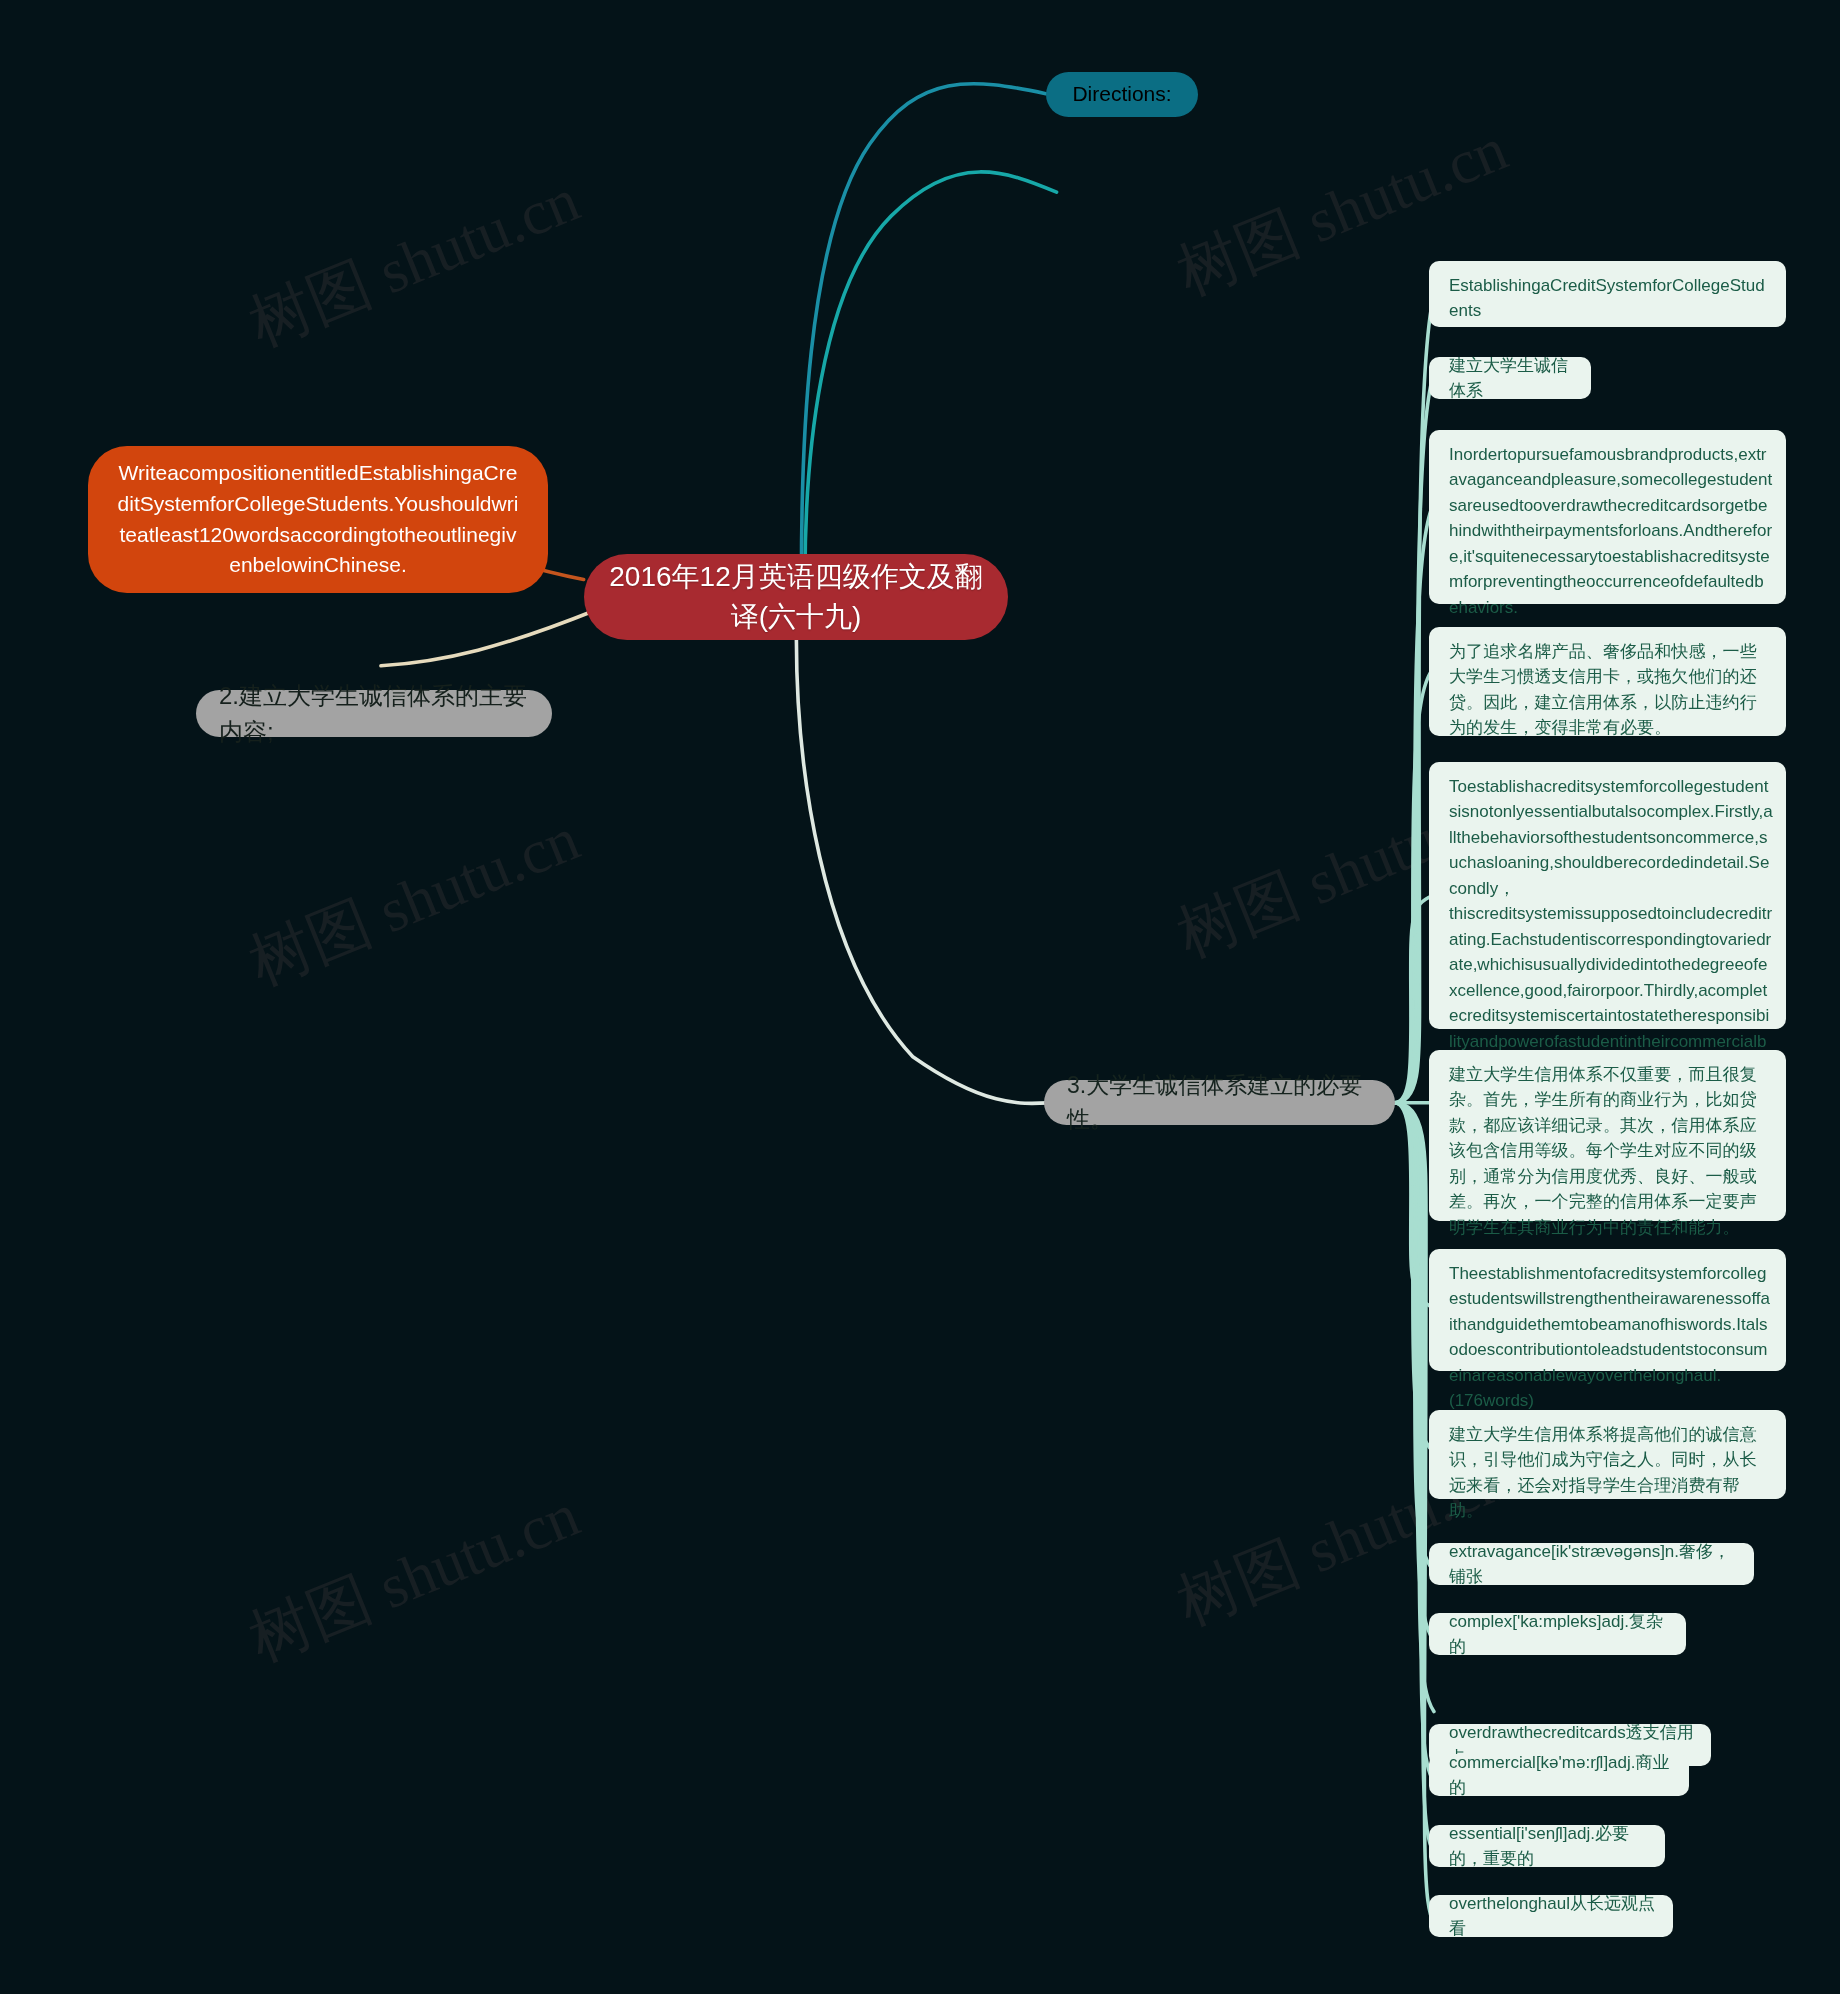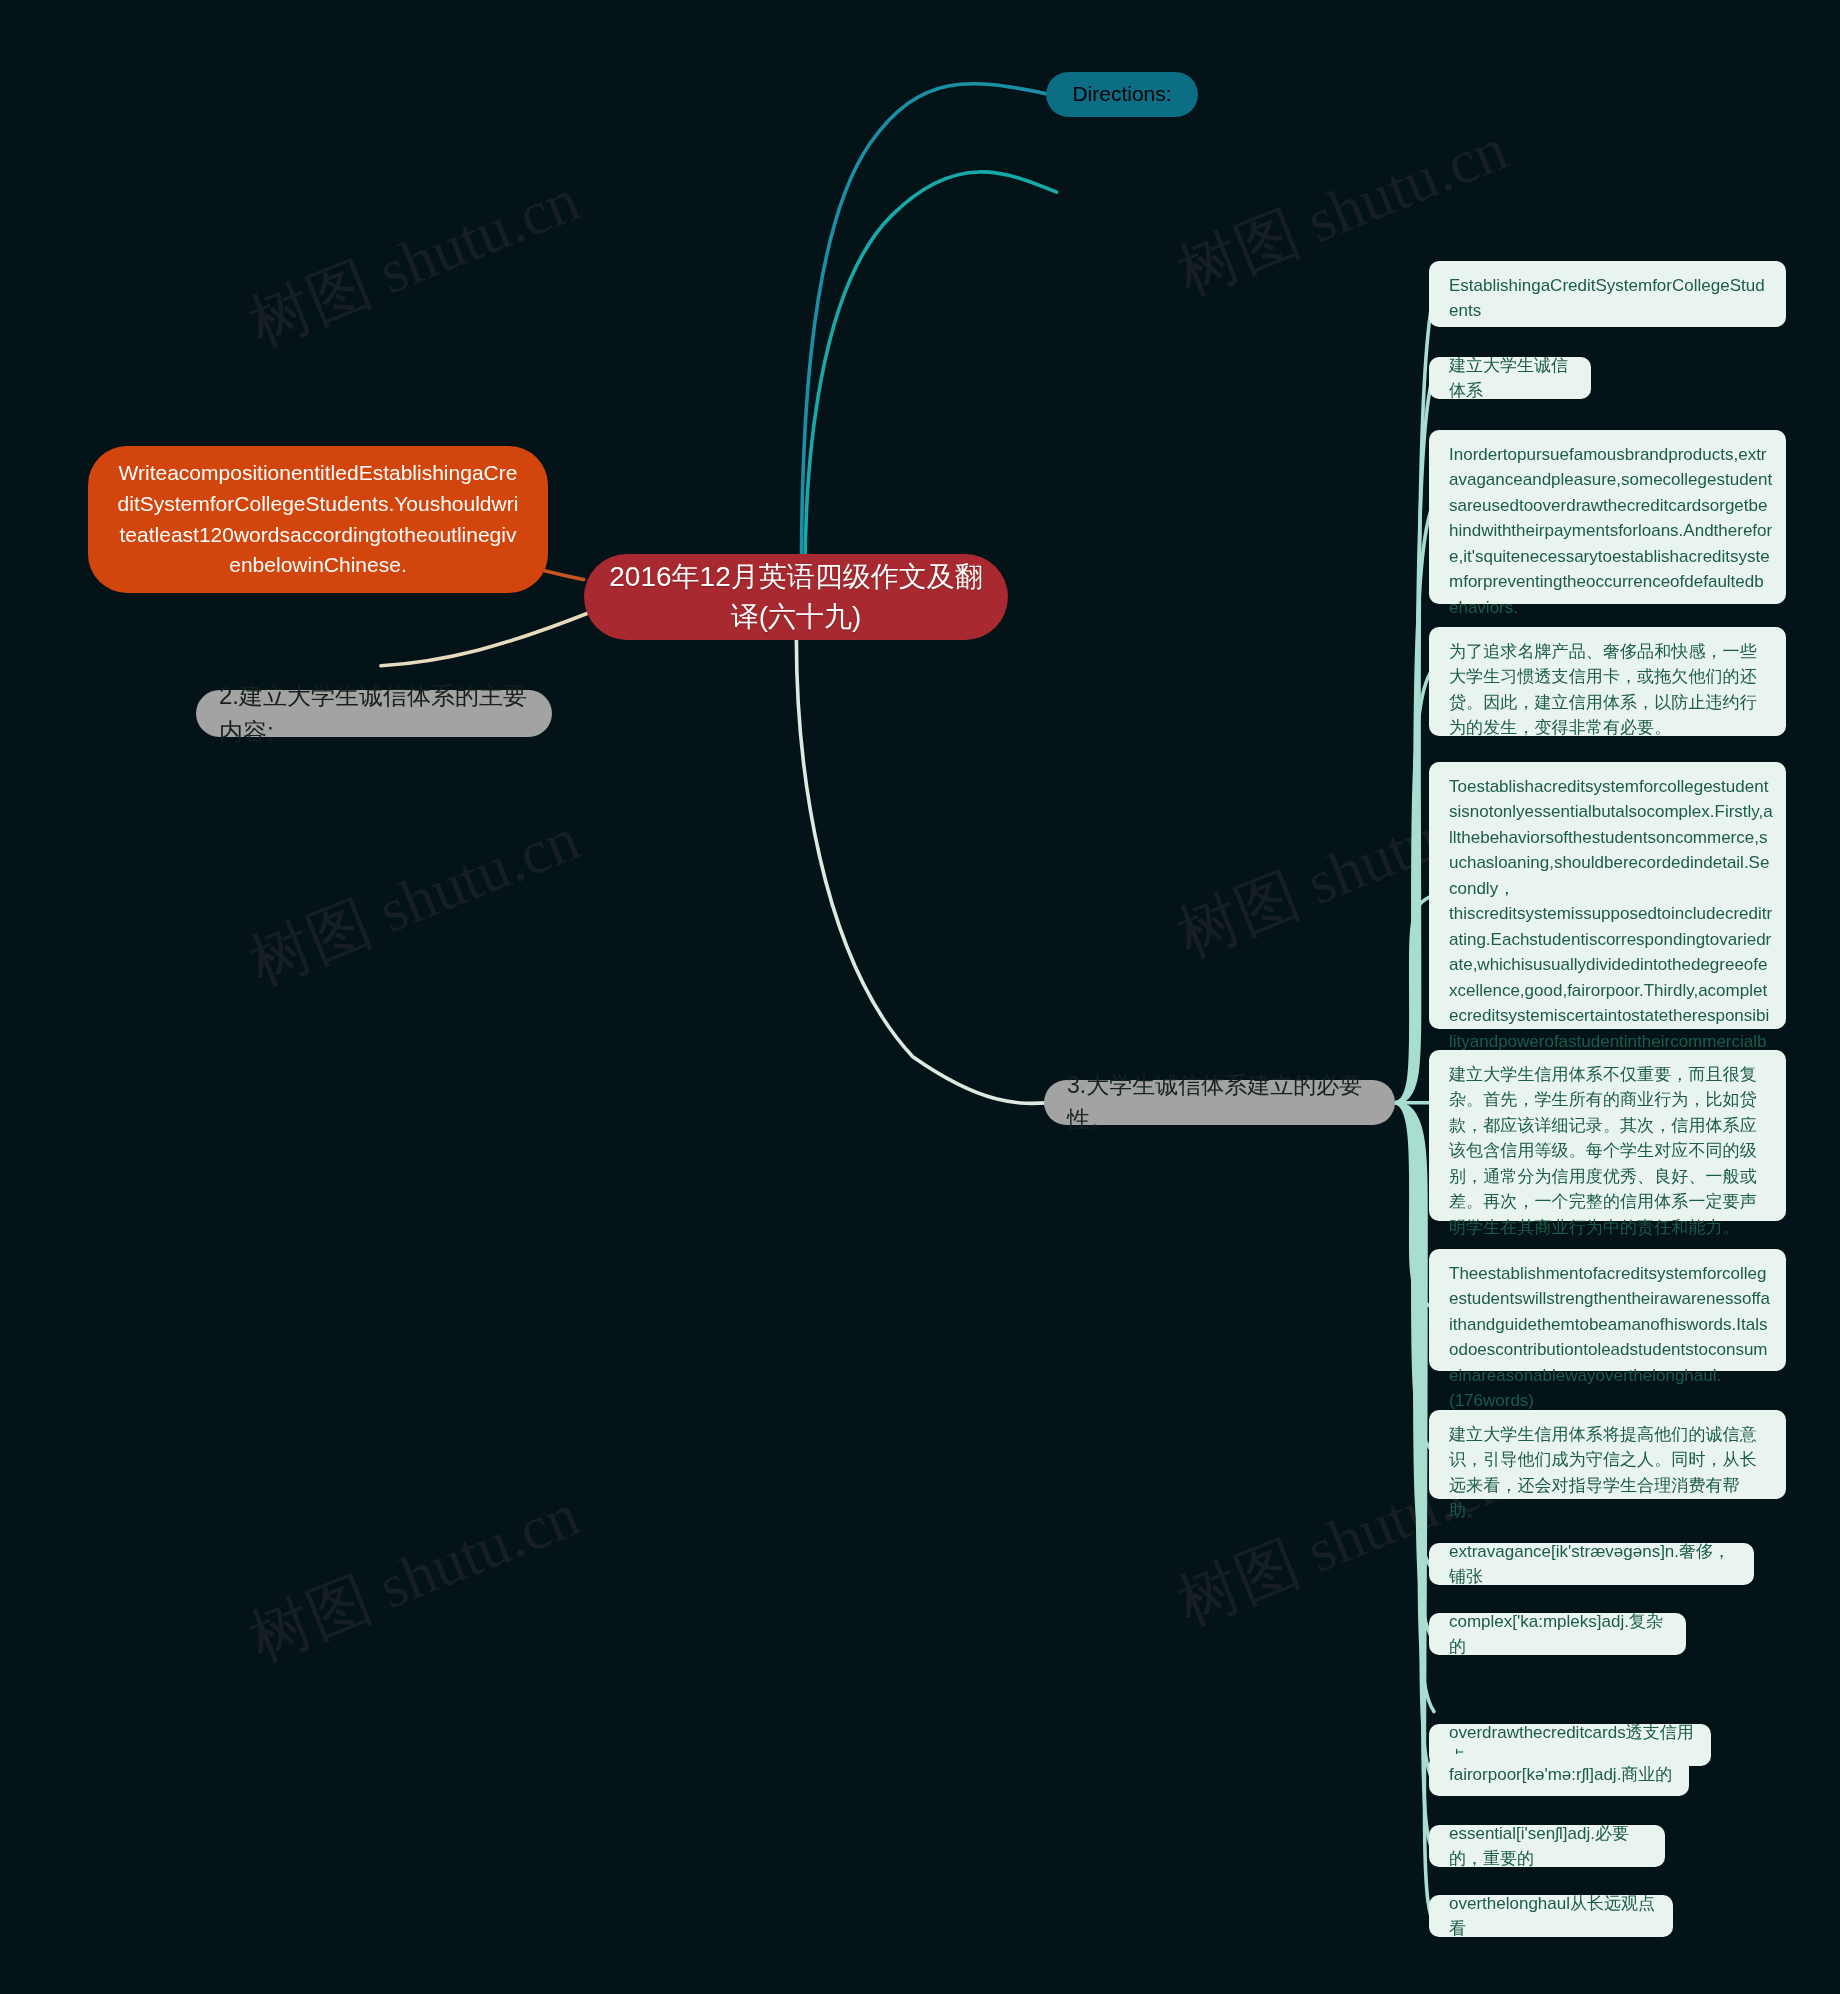--- a/index.html
+++ b/index.html
@@ -178,20 +178,20 @@
   <div class="node card n-leaf" style="left:1429px;top:1249px;width:357px;height:122px;">Theestablishmentofacreditsystemforcollegestudentswillstrengthentheirawarenessoffaithandguidethemtobeamanofhiswords.Italsodoescontributiontoleadstudentstoconsumeinareasonablewayoverthelonghaul.(176words)</div>
 
   <div class="node card n-leaf cn" style="left:1429px;top:1410px;width:357px;height:89px;">建立大学生信用体系将提高他们的诚信意识，引导他们成为守信之人。同时，从长远来看，还会对指导学生合理消费有帮助。</div>
 
   <div class="node card n-leaf one" style="left:1429px;top:1543px;width:325px;height:42px;">extravagance[ik'strævəgəns]n.奢侈，铺张</div>
 
   <div class="node card n-leaf one" style="left:1429px;top:1613px;width:257px;height:42px;">complex['ka:mpleks]adj.复杂的</div>
 
   <div class="node card n-leaf one" style="left:1429px;top:1684px;width:282px;height:42px;margin-top:40px;">overdrawthecreditcards透支信用卡</div>
 
-  <div class="node card n-leaf one" style="left:1429px;top:1754px;width:260px;height:42px;">fairorpoor[kə'mə:rʃl]adj.商业的</div>
+  <div class="node card n-leaf one" style="left:1429px;top:1754px;width:260px;height:42px;">commercial[kə'mə:rʃl]adj.商业的</div>
 
   <div class="node card n-leaf one" style="left:1429px;top:1825px;width:236px;height:42px;">essential[i'senʃl]adj.必要的，重要的</div>
 
   <div class="node card n-leaf one" style="left:1429px;top:1895px;width:244px;height:42px;">overthelonghaul从长远观点看</div>
 
 </div>
 
 
 </body></html>

